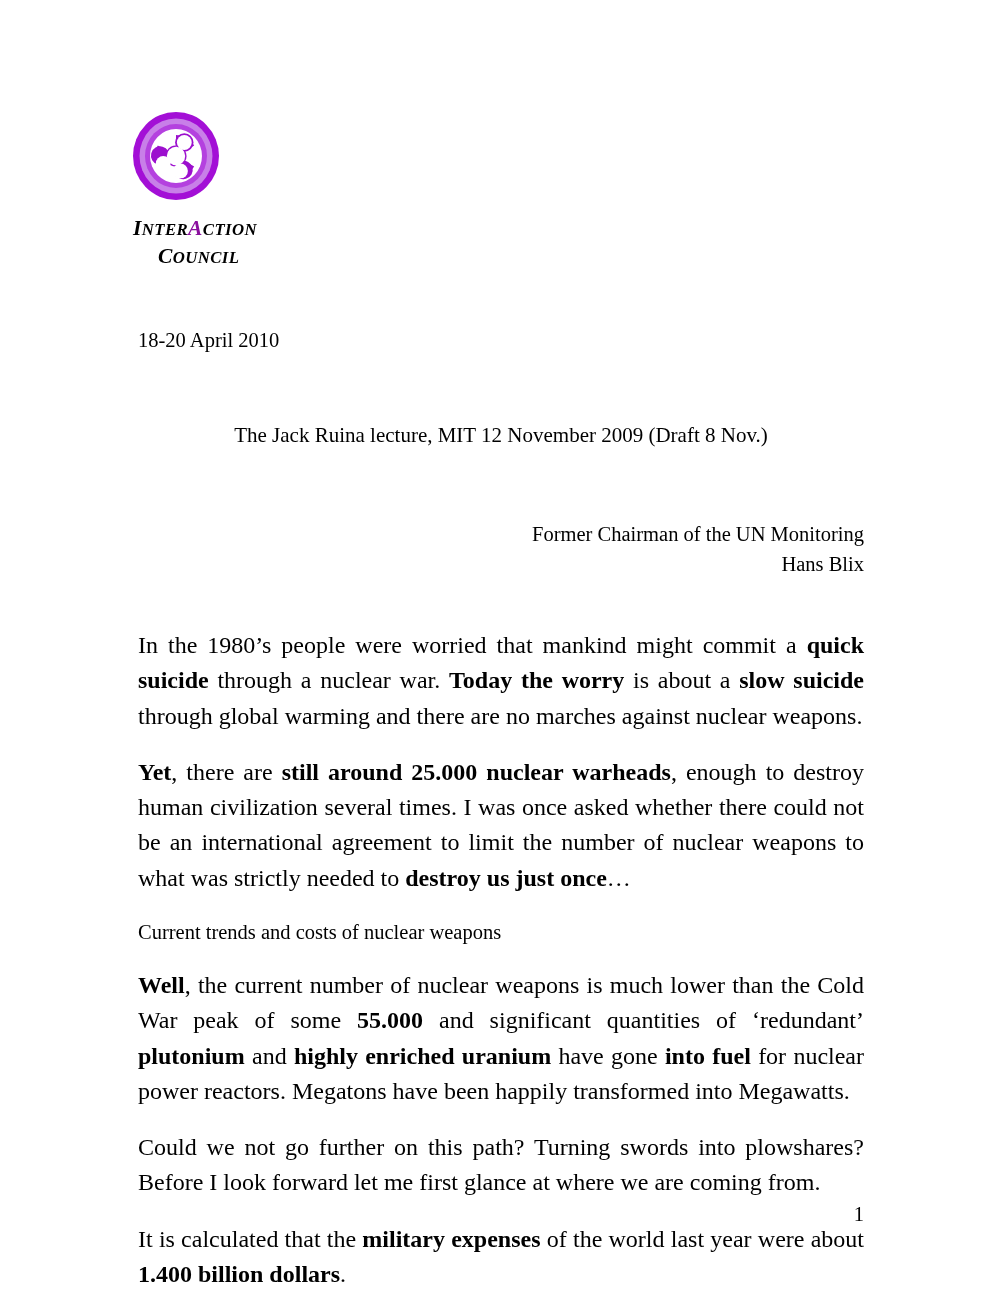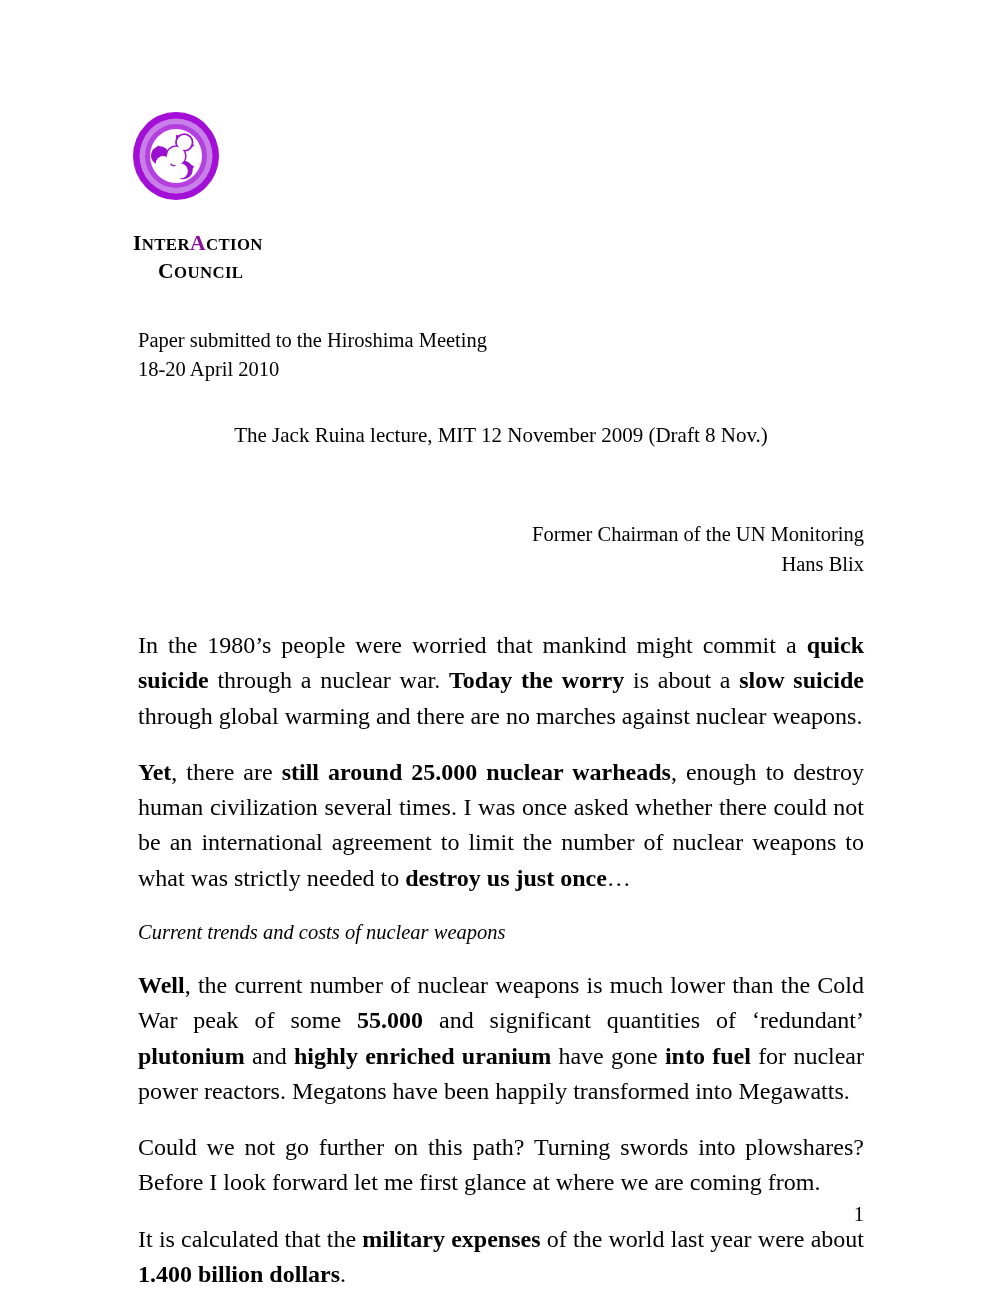--- a/index.html
+++ b/index.html
@@ -32,22 +32,23 @@
     width: 170px;
   }
   .logo-mark {
     position: relative;
     width: 86px;
     height: 88px;
   }
   .logo-mark svg { display: block; }
 
   .wordmark {
-    margin-top: 30px;
+    margin-top: 15px;
     font-family: "Liberation Serif", "DejaVu Serif", serif;
+    font-style: italic;
     font-weight: 600;
     letter-spacing: 0.4px;
     line-height: 1.28;
     white-space: nowrap;
   }
   .wordmark .line1 { font-size: 21.5px; }
   .wordmark .line2 { font-size: 21.5px; padding-left: 25px; }
   .sc-big   { font-size: 1em; }
   .sc-small { font-size: 0.78em; }
   .accent   { color: #8A0F9E; }
@@ -98,21 +99,20 @@
   .body-block p {
     margin: 0 0 21px 0;
     font-size: 24px;
     line-height: 1.47;
     text-align: justify;
     text-justify: inter-word;
   }
   .section-head {
     margin: 0 0 21px 0;
     font-size: 20.5px;
-    font-style: italic;
     line-height: 1.47;
     text-align: left;
   }
   .body-block b { font-weight: bold; }
 
   ul.bullets {
     margin: 9px 0 0 0;
     padding: 0;
     list-style: none;
   }
@@ -176,21 +176,20 @@
         </g>
       </svg>
     </div>
     <div class="wordmark">
       <div class="line1"><span class="sc-big">I</span><span class="sc-small">NTER</span><span class="sc-big accent">A</span><span class="sc-small">CTION</span></div>
       <div class="line2"><span class="sc-big">C</span><span class="sc-small">OUNCIL</span></div>
     </div>
   </div>
 
   <div class="submitted">
-    <div>Paper submitted to the Hiroshima Meeting</div>
     <div>18-20 April 2010</div>
   </div>
 
   <div class="title-block">
     <div class="doc-subtitle">The Jack Ruina lecture, MIT 12 November 2009 (Draft 8 Nov.)</div>
   </div>
 
   <div class="author-block">
     <div>Former Chairman of the UN Monitoring</div>
     <div>Hans Blix</div>

